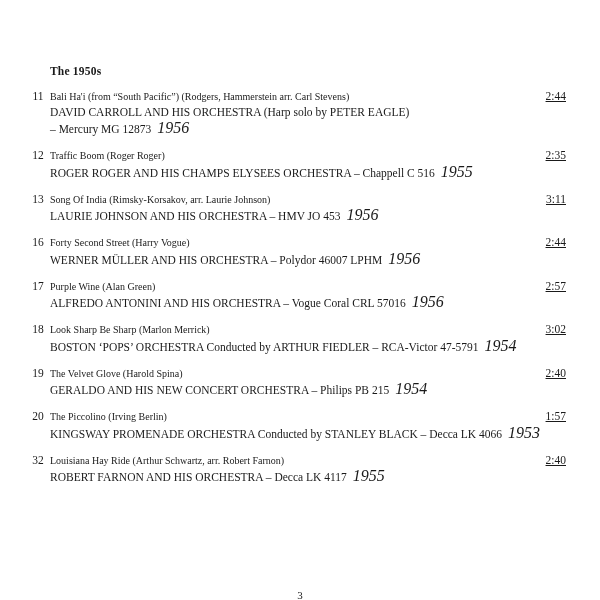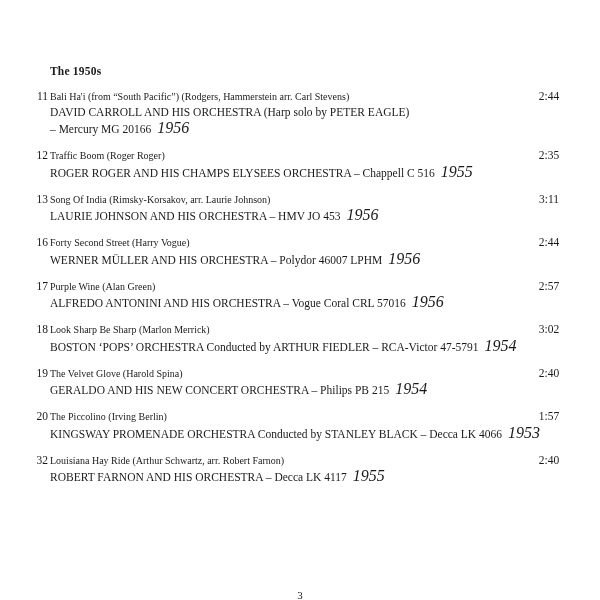--- a/index.html
+++ b/index.html
@@ -35,21 +35,21 @@
   .track {
     position: relative;
     display: block;
     margin-bottom: 10.5px;
   }
   .track-num {
     position: absolute;
     left: 0;
     top: 0;
     width: 20px;
-    text-align: right;
+    text-align: center;
     font-size: 11.5px;
     line-height: 15px;
   }
   .track-body {
     margin-left: 22px;
     margin-right: 44px;
   }
   .line1 {
     font-size: 10px;
     line-height: 15.5px;
@@ -70,22 +70,23 @@
     font-style: italic;
     font-size: 16px;
     padding-left: 6px;
   }
   .duration {
     position: absolute;
     right: 0;
     top: 0;
     font-size: 11.5px;
     line-height: 15px;
-    text-align: center;
+    text-align: right;
     width: 34px;
+    text-decoration: underline;
   }
   .page-number {
     position: absolute;
     left: 0;
     right: 0;
     bottom: 18px;
     text-align: center;
     font-size: 11px;
   }
 </style>
@@ -99,21 +100,21 @@
   <div class="track-list">
 
     <div class="track">
       <span class="track-num">11</span>
       <div class="track-body">
         <div class="line1">Bali Ha'i (from “South Pacific”) (Rodgers, Hammerstein arr. Carl Stevens)</div>
         <div class="line2">
           <span class="perf">DAVID CARROLL AND HIS ORCHESTRA (Harp solo by PETER EAGLE)</span>
         </div>
         <div class="line2">
-          <span class="label">– Mercury MG 20166</span><span class="year">1956</span>
+          <span class="label">– Mercury MG 12873</span><span class="year">1956</span>
         </div>
       </div>
       <span class="duration">2:44</span>
     </div>
 
     <div class="track">
       <span class="track-num">12</span>
       <div class="track-body">
         <div class="line1">Traffic Boom (Roger Roger)</div>
         <div class="line2">

